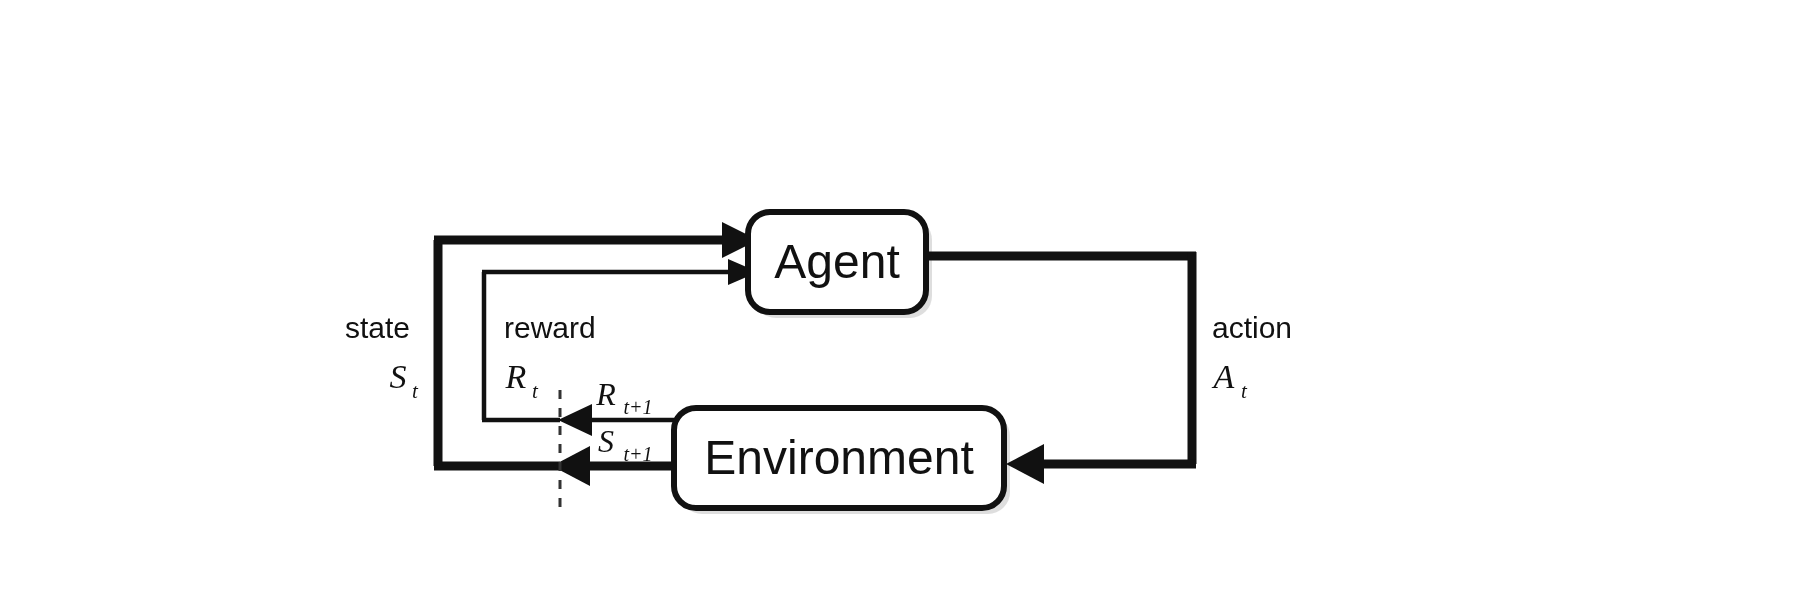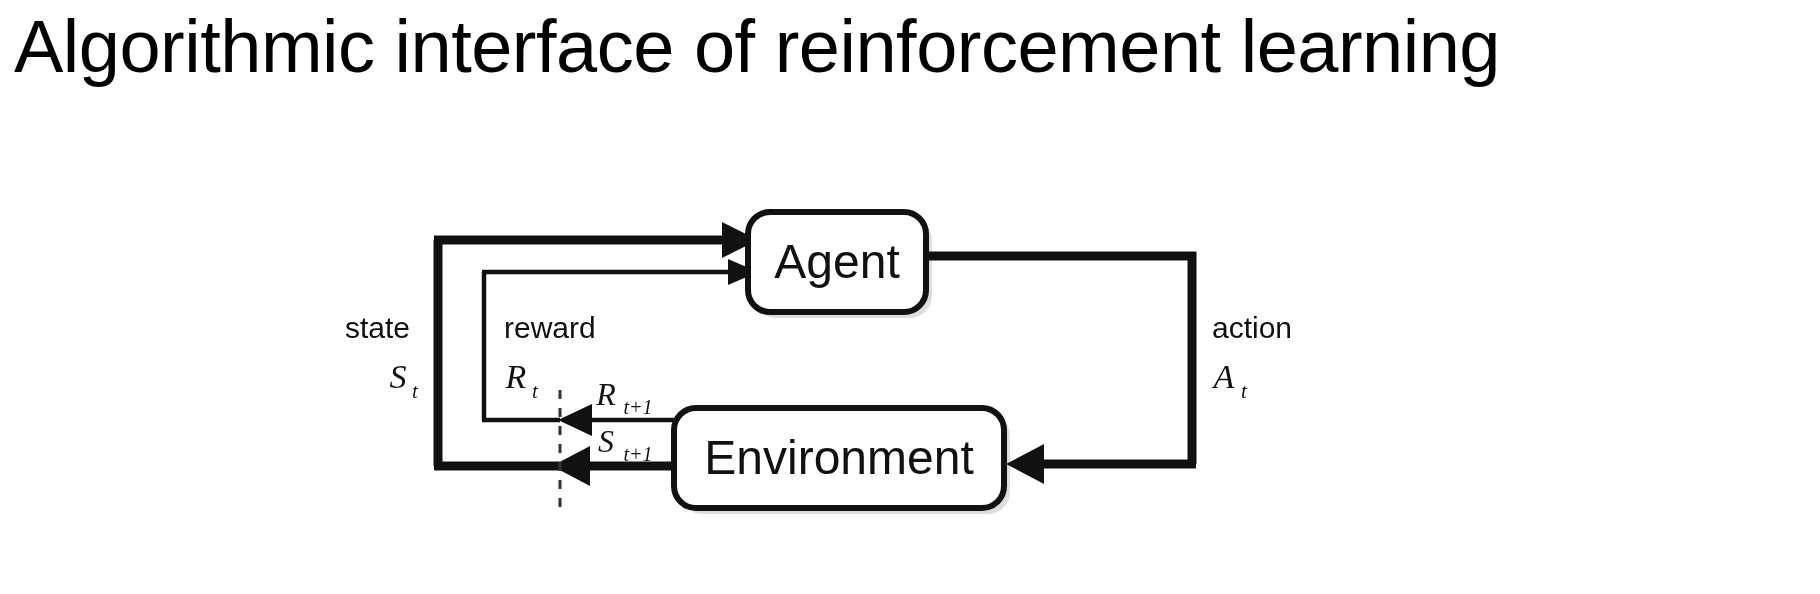--- a/index.html
+++ b/index.html
@@ -52,21 +52,20 @@
     font-family: "Liberation Serif", serif;
     font-style: italic;
     fill: #111111;
   }
 </style>
 </head>
 <body>
 
 <div id="slide">
 
-  <div id="slide-title">Algorithmic interface of reinforcement learning</div>
 
   <div id="diagram">
     <svg width="1820" height="444" viewBox="0 0 1820 444" xmlns="http://www.w3.org/2000/svg">
 
       <g>
         <rect x="754" y="68" width="178" height="100" rx="22" ry="22" fill="#c2c2c2" opacity="0.55"></rect>
       </g>
       <g>
         <rect x="680" y="264" width="330" height="100" rx="22" ry="22" fill="#c2c2c2" opacity="0.55"></rect>
       </g>

